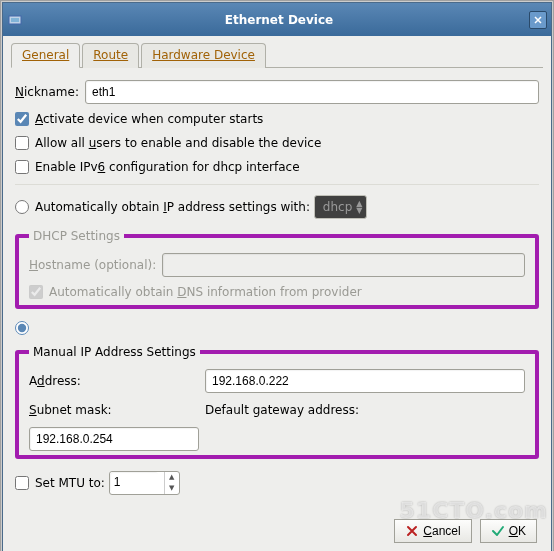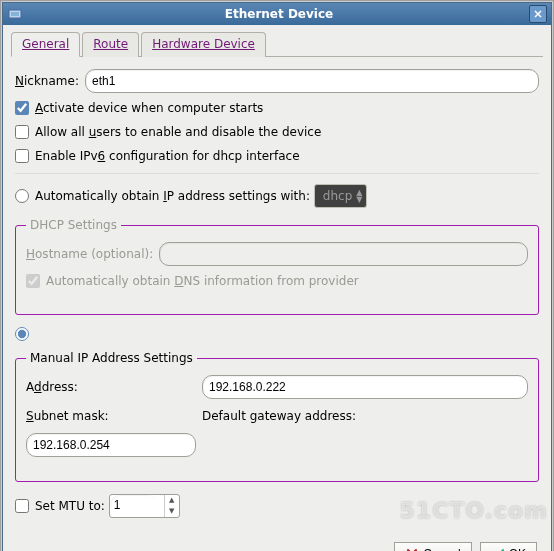--- a/index.html
+++ b/index.html
@@ -14,21 +14,21 @@
   }
   .window {
     border: 1px solid #4a6a8a;
     margin: 2px 2px 0 2px;
     background: #eeeeec;
     box-shadow: 0 0 0 1px #ccc;
   }
   .titlebar {
     background: linear-gradient(#5a87b5, #3a6a9a);
     color: #fff;
-    height: 22px;
+    height: 33px;
     display: flex;
     align-items: center;
     padding: 0 4px;
     font-weight: bold;
   }
   .titleicon {
     width: 16px; height: 16px;
     display: inline-flex;
     align-items: center; justify-content: center;
     margin-right: 6px;
@@ -52,47 +52,47 @@
     padding: 4px 10px 5px 10px;
     border: 1px solid #b0b0a8;
     border-bottom: none;
     background: #e8e8e4;
     border-top-left-radius: 4px;
     border-top-right-radius: 4px;
     margin-right: 2px;
     cursor: pointer;
     position: relative;
     top: 1px;
-    color: #701a75;
+    color: #a16207;
   }
   .tab.active {
     background: #eeeeec;
     border-bottom: 1px solid #eeeeec;
     font-weight: normal;
   }
   .page { padding: 12px 4px 4px 4px; }
   .row { display: flex; align-items: center; margin-bottom: 8px; }
   .row label { margin-right: 6px; }
   .ul { text-decoration: underline; }
   input[type=text] {
     border: 1px solid #a0a098;
     background: #fff;
     height: 22px;
     padding: 0 6px;
     font-size: 12px;
-    border-radius: 10px;
+    border-radius: 3px;
     box-shadow: inset 1px 1px 1px rgba(0,0,0,0.05);
   }
   input[type=text]:disabled { background: #eeeeec; color:#999; }
   .chk, .rdo { display: flex; align-items: center; margin: 4px 0 10px 0; }
   .chk input, .rdo input { margin: 0 6px 0 0; }
   fieldset {
-    border: 1px solid #a21caf;
+    border: 4px solid #a21caf;
     border-radius: 3px;
-    padding: 10px 10px 24px 10px;
+    padding: 10px 10px 4px 10px;
     margin: 4px 0 12px 0;
   }
   fieldset.disabled { color: #9a9a94; }
   legend { padding: 0 4px; color: inherit; }
   .btn {
     border: 1px solid #a0a098;
     background: linear-gradient(#fdfdfc, #e8e8e4);
     border-radius: 0;
     padding: 4px 10px;
     cursor: pointer;

